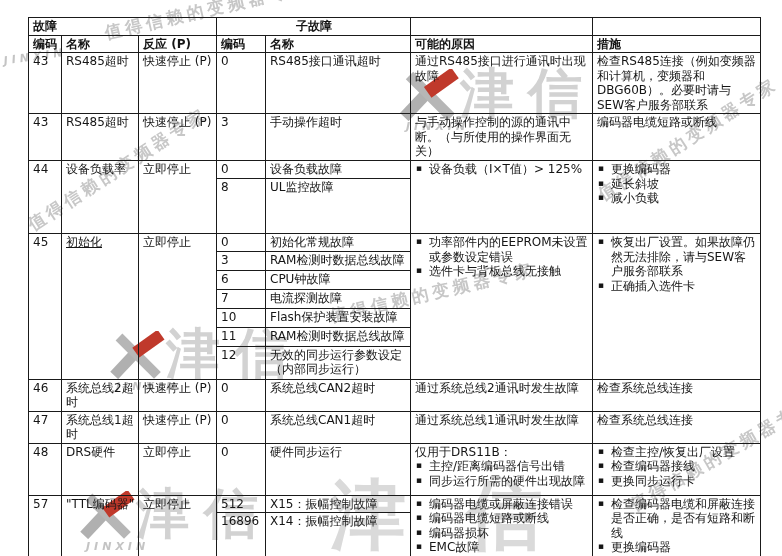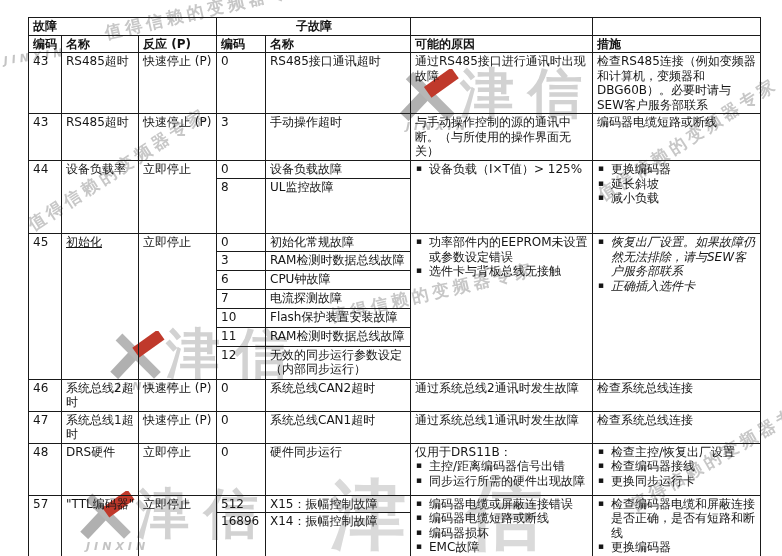--- a/index.html
+++ b/index.html
@@ -195,21 +195,21 @@
       <div class="c" style="grid-area: 12 / 4 / 13;">11</div>
       <div class="c" style="grid-area: 12 / 5 / 13;">RAM检测时数据总线故障</div>
       <div class="c" style="grid-area: 13 / 4 / 14;">12</div>
       <div class="c" style="grid-area: 13 / 5 / 14;">无效的同步运行参数设定（内部同步运行）</div>
       <div class="c" style="grid-area: 7 / 6 / 14;">
         <ul class="items">
           <li class="b">功率部件内的EEPROM未设置或参数设定错误</li>
           <li class="b">选件卡与背板总线无接触</li>
         </ul>
       </div>
-      <div class="c" style="grid-area: 7 / 7 / 14; font-style: italic;">
+      <div class="c" style="grid-area: 7 / 7 / 14;">
         <ul class="items">
           <li class="b">恢复出厂设置。如果故障仍然无法排除，请与SEW客户服务部联系</li>
           <li class="b">正确插入选件卡</li>
         </ul>
       </div>
       <div class="c" style="grid-area: 14 / 1 / 15;">46</div>
       <div class="c" style="grid-area: 14 / 2 / 15;">系统总线2超时</div>
       <div class="c" style="grid-area: 14 / 3 / 15;">快速停止 (P)</div>
       <div class="c" style="grid-area: 14 / 4 / 15;">0</div>
       <div class="c" style="grid-area: 14 / 5 / 15;">系统总线CAN2超时</div>

